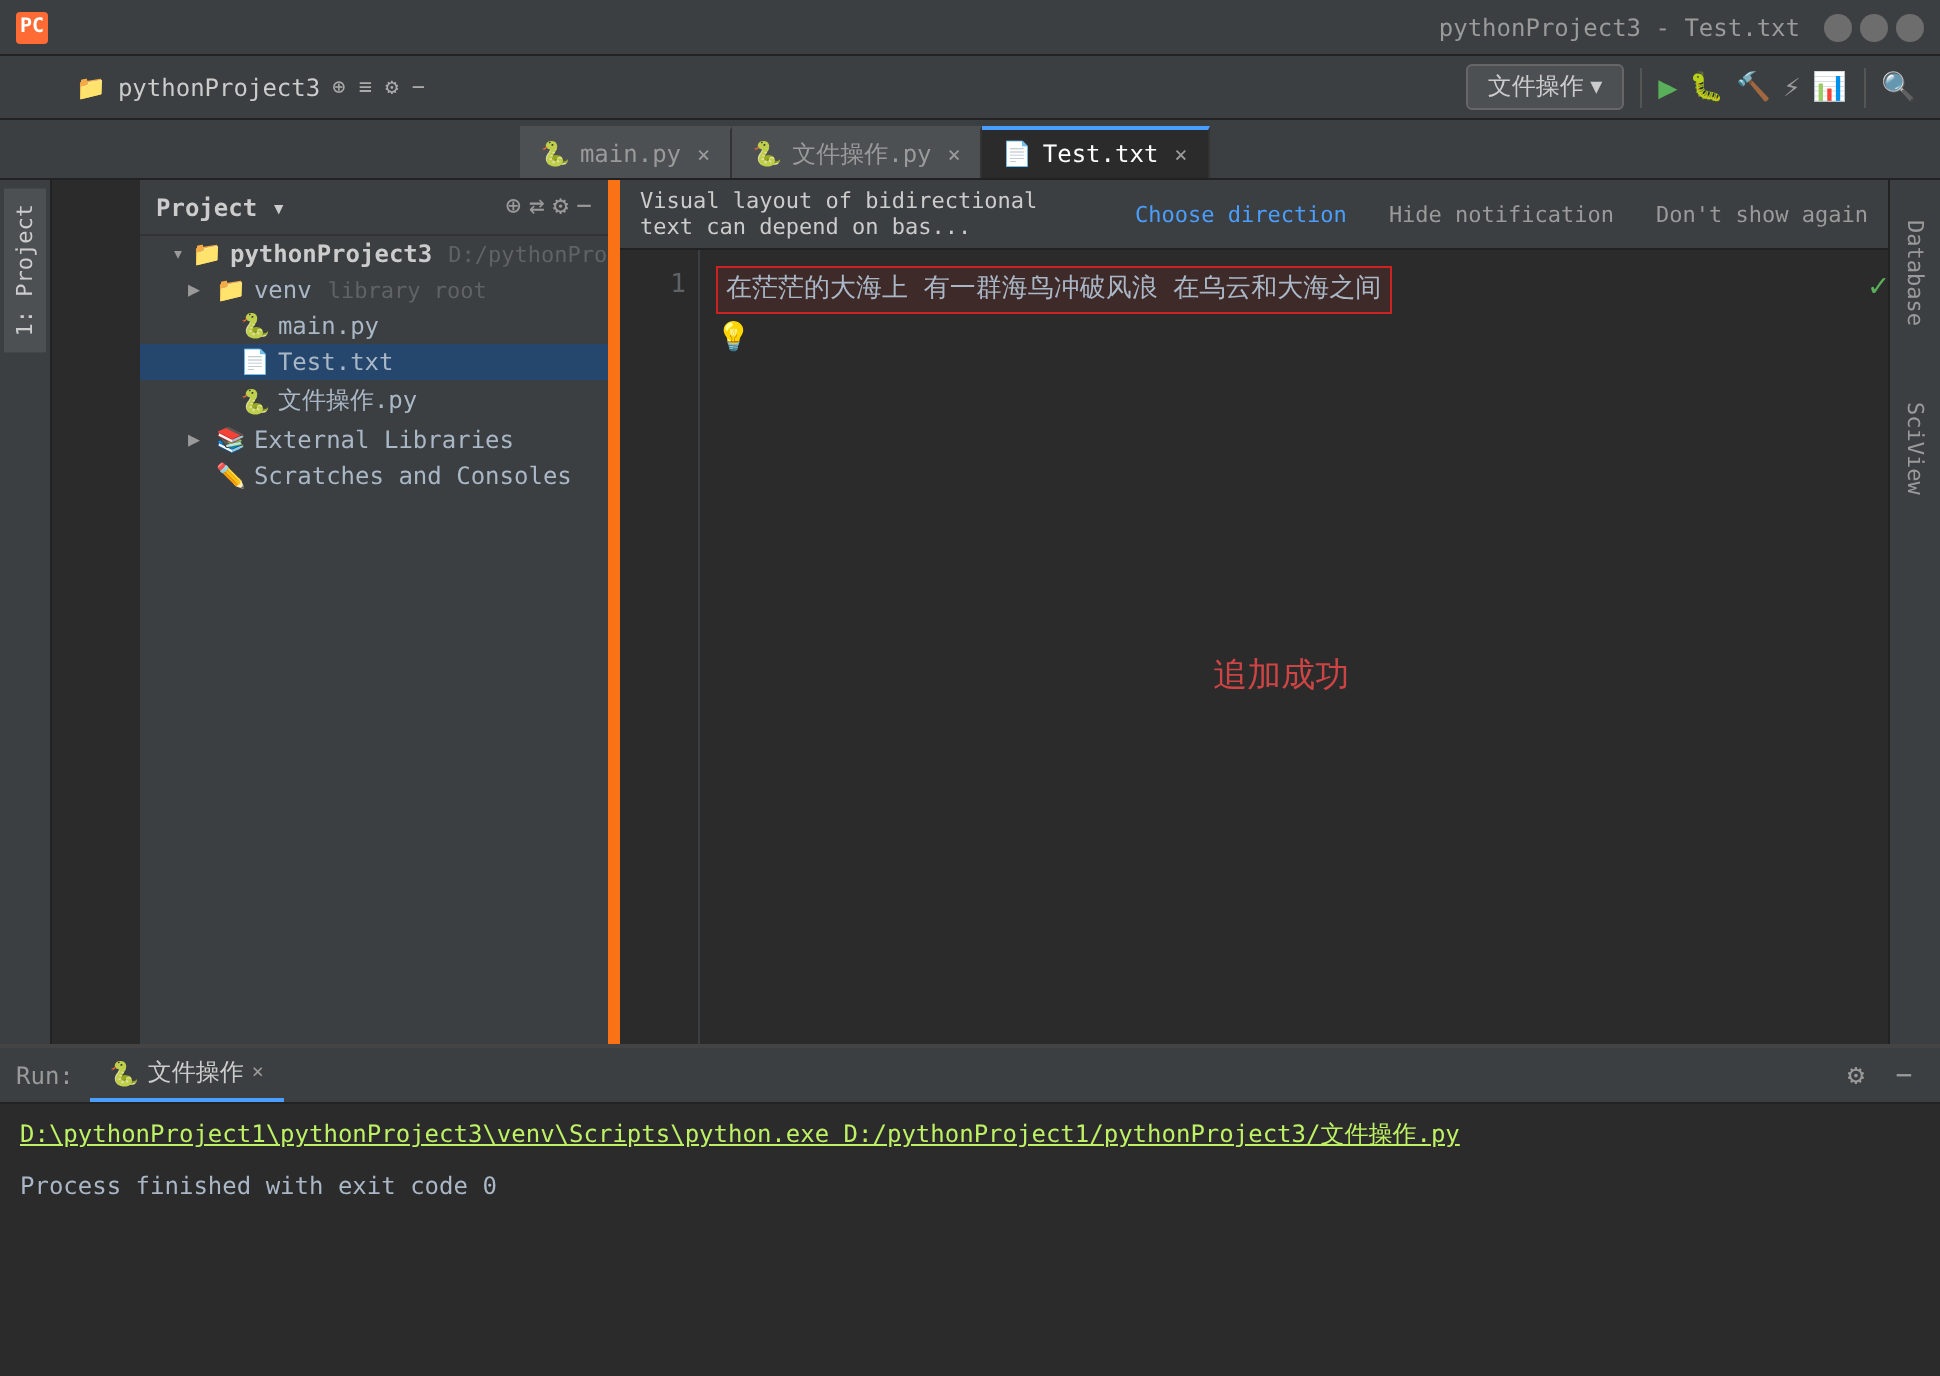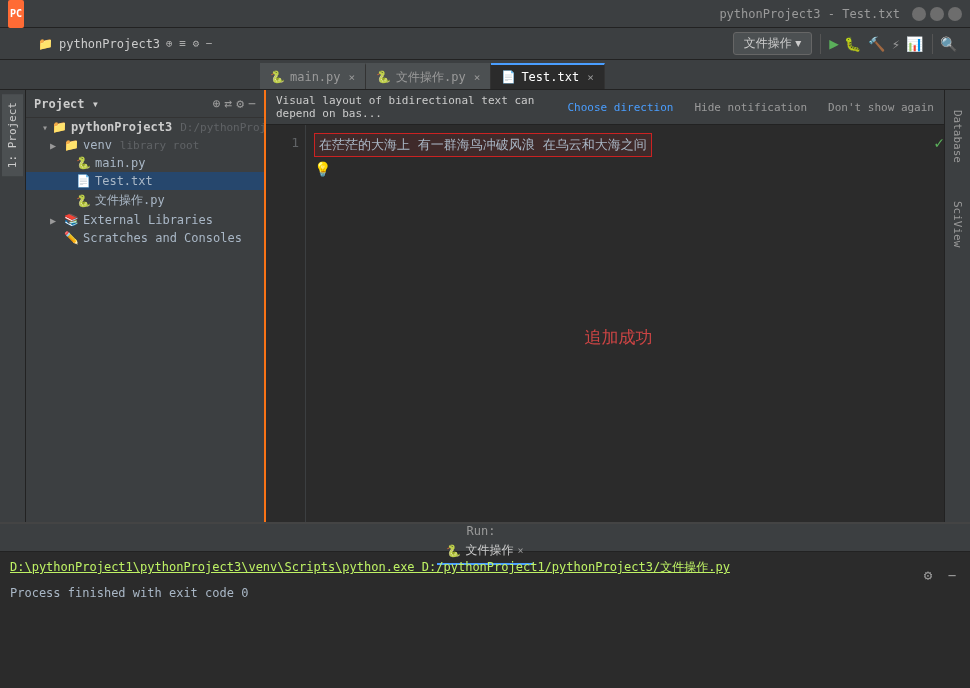--- a/index.html
+++ b/index.html
@@ -1,20 +1,20 @@
 <!DOCTYPE html>
 <html><head>
   <meta charset="utf-8">
   <style>
     * { margin: 0; padding: 0; box-sizing: border-box; }
     body { width: 970px; height: 688px; overflow: hidden; font-family: 'Consolas', 'Microsoft YaHei', monospace; background: #2b2b2b; color: #a9b7c6; font-size: 12px; }
 
     
     #title-bar { height: 28px; background: #3c3f41; display: flex; align-items: center; padding: 0 8px; border-bottom: 1px solid #222; }
-    #title-bar .logo { width: 16px; height: 28px; background: #ff6b35; border-radius: 2px; margin-right: 8px; flex-shrink: 0; display: flex; align-items: center; justify-content: center; font-weight: bold; color: white; font-size: 10px; }
+    #title-bar .logo { width: 16px; height: 16px; background: #ff6b35; border-radius: 2px; margin-right: 8px; flex-shrink: 0; display: flex; align-items: center; justify-content: center; font-weight: bold; color: white; font-size: 10px; }
     #title-bar .menu-bar { display: flex; gap: 4px; flex: 1; }
     #title-bar .menu-item { padding: 2px 6px; color: #bbbbbb; font-size: 12px; cursor: pointer; }
     #title-bar .window-title { margin-left: auto; color: #9a9a9a; font-size: 12px; }
     #title-bar .window-controls { display: flex; gap: 4px; margin-left: 12px; }
     #title-bar .win-btn { width: 14px; height: 14px; border-radius: 50%; cursor: pointer; display: flex; align-items: center; justify-content: center; font-size: 9px; color: transparent; }
     #title-bar .win-min { background: #6d6d6d; }
     #title-bar .win-max { background: #6d6d6d; }
     #title-bar .win-close { background: #6d6d6d; }
 
     
@@ -30,21 +30,21 @@
     .run-btn { color: #5aaf5a; font-size: 16px; cursor: pointer; }
     .debug-btn { color: #9a9a9a; font-size: 14px; cursor: pointer; }
 
     
     #main { display: flex; height: calc(688px - 28px - 30px - 32px - 140px - 26px); }
     #side-icons-left { width: 26px; background: #3c3f41; display: flex; flex-direction: column; align-items: center; padding-top: 4px; gap: 2px; border-right: 1px solid #222; }
     #side-icons-left .side-tab { writing-mode: vertical-rl; transform: rotate(180deg); padding: 8px 4px; font-size: 11px; color: #9a9a9a; cursor: pointer; }
     #side-icons-left .side-tab.active { color: #cccccc; background: #4c5052; }
 
     
-    #file-tree { width: 240px; background: #3c3f41; border-right: 2px solid #f97316; overflow: hidden; }
+    #file-tree { width: 240px; background: #3c3f41; border-right: 6px solid #f97316; overflow: hidden; margin-left: 44px; }
     #file-tree-header { height: 28px; display: flex; align-items: center; justify-content: space-between; padding: 0 8px; border-bottom: 1px solid #333; }
     #file-tree-header .title { font-size: 12px; color: #cccccc; font-weight: bold; }
     #file-tree-header .icons { display: flex; gap: 4px; }
     #file-tree-header .icon-btn { color: #9a9a9a; font-size: 13px; cursor: pointer; }
     .tree-item { padding: 2px 8px 2px 16px; display: flex; align-items: center; gap: 4px; cursor: pointer; font-size: 12px; }
     .tree-item.selected { background: #26476d; }
     .tree-item .arrow { font-size: 10px; color: #9a9a9a; width: 10px; }
     .tree-item .item-icon { font-size: 12px; }
     .tree-item.indent-1 { padding-left: 24px; }
     .tree-item.indent-2 { padding-left: 36px; }
@@ -73,21 +73,21 @@
 
     
     #side-icons-right { width: 26px; background: #3c3f41; display: flex; flex-direction: column; align-items: center; padding-top: 4px; gap: 2px; border-left: 1px solid #222; }
     #side-icons-right .side-tab-r { writing-mode: vertical-rl; padding: 8px 4px; font-size: 11px; color: #9a9a9a; cursor: pointer; }
 
     
     #check-mark { position: absolute; right: 0; top: 8px; color: #5aaf5a; font-size: 16px; }
 
     
     #bottom-panel { height: 166px; background: #2b2b2b; border-top: 2px solid #444; display: flex; flex-direction: column; }
-    #bottom-panel-tabs { height: 28px; background: #3c3f41; display: flex; align-items: center; padding: 0 8px; border-bottom: 1px solid #222; flex-direction: column; }
+    #bottom-panel-tabs { height: 28px; background: #3c3f41; display: flex; align-items: center; padding: 0 8px; border-bottom: 1px solid #222; }
     .bottom-tab { padding: 4px 10px; font-size: 12px; color: #9a9a9a; cursor: pointer; display: flex; align-items: center; gap: 4px; }
     .bottom-tab.active { color: #cccccc; border-bottom: 2px solid #4a9eff; }
     .bottom-tab .tab-close-x { color: #9a9a9a; font-size: 10px; }
     .bottom-panel-icons { margin-left: auto; display: flex; gap: 4px; }
     .bottom-panel-icon { color: #9a9a9a; font-size: 14px; cursor: pointer; width: 20px; height: 20px; display: flex; align-items: center; justify-content: center; }
     #run-content { padding: 6px 10px; font-family: 'Consolas', monospace; font-size: 12px; line-height: 18px; color: #a9b7c6; }
     #run-content .run-path { color: #bef264; text-decoration: underline; }
     #run-content .run-exit { color: #a9b7c6; margin-top: 8px; }
   </style>
 </head>

